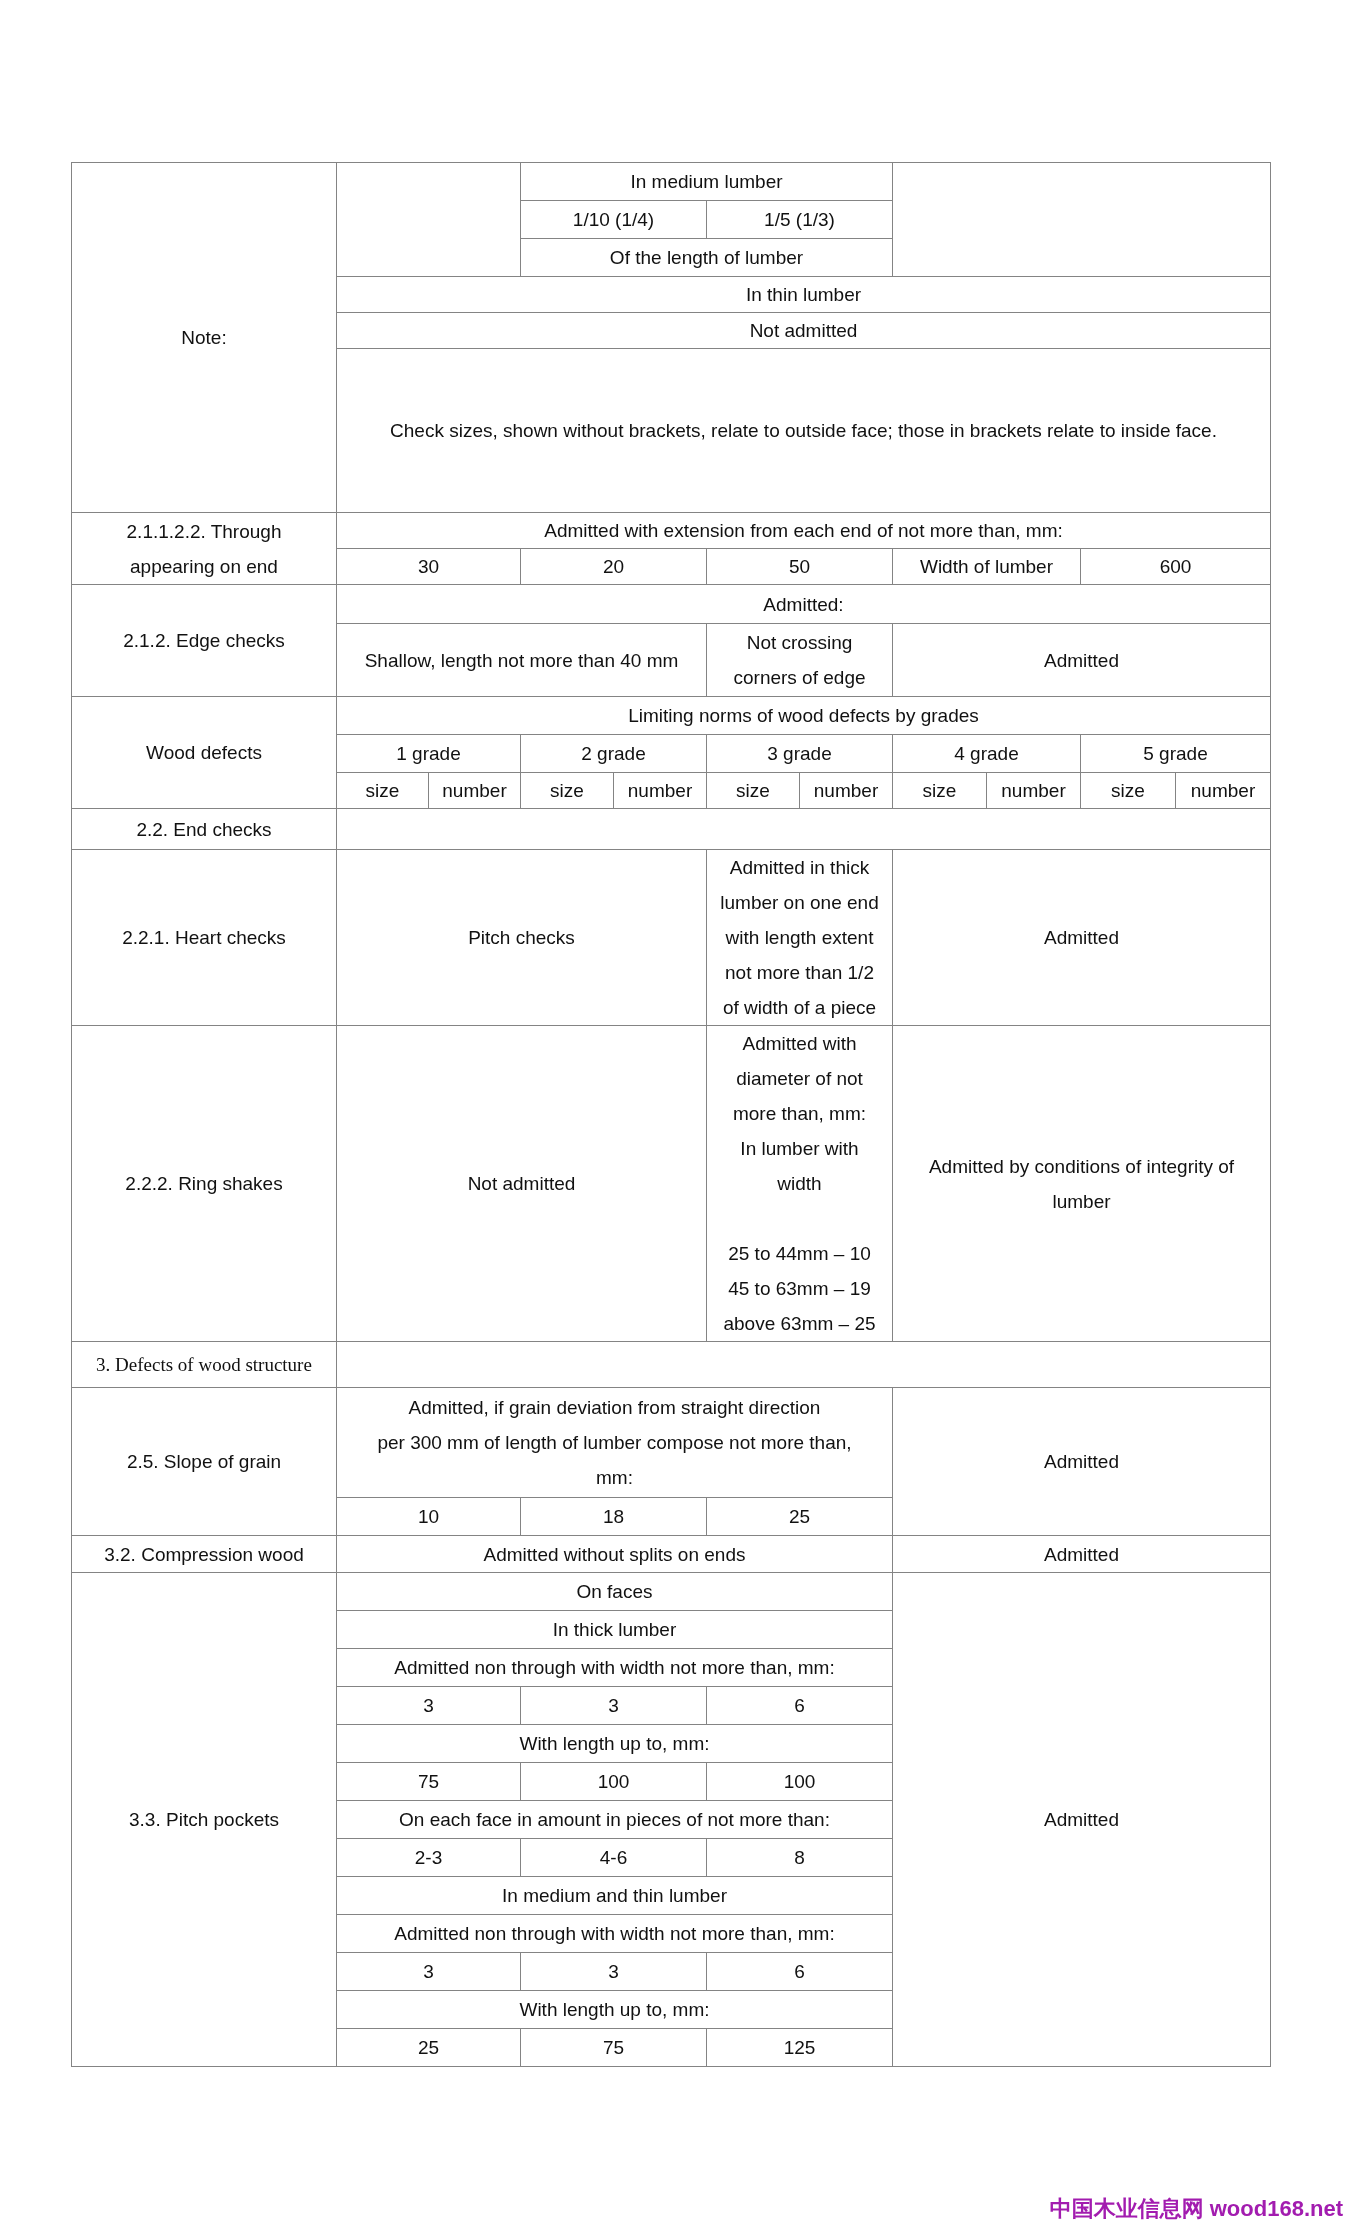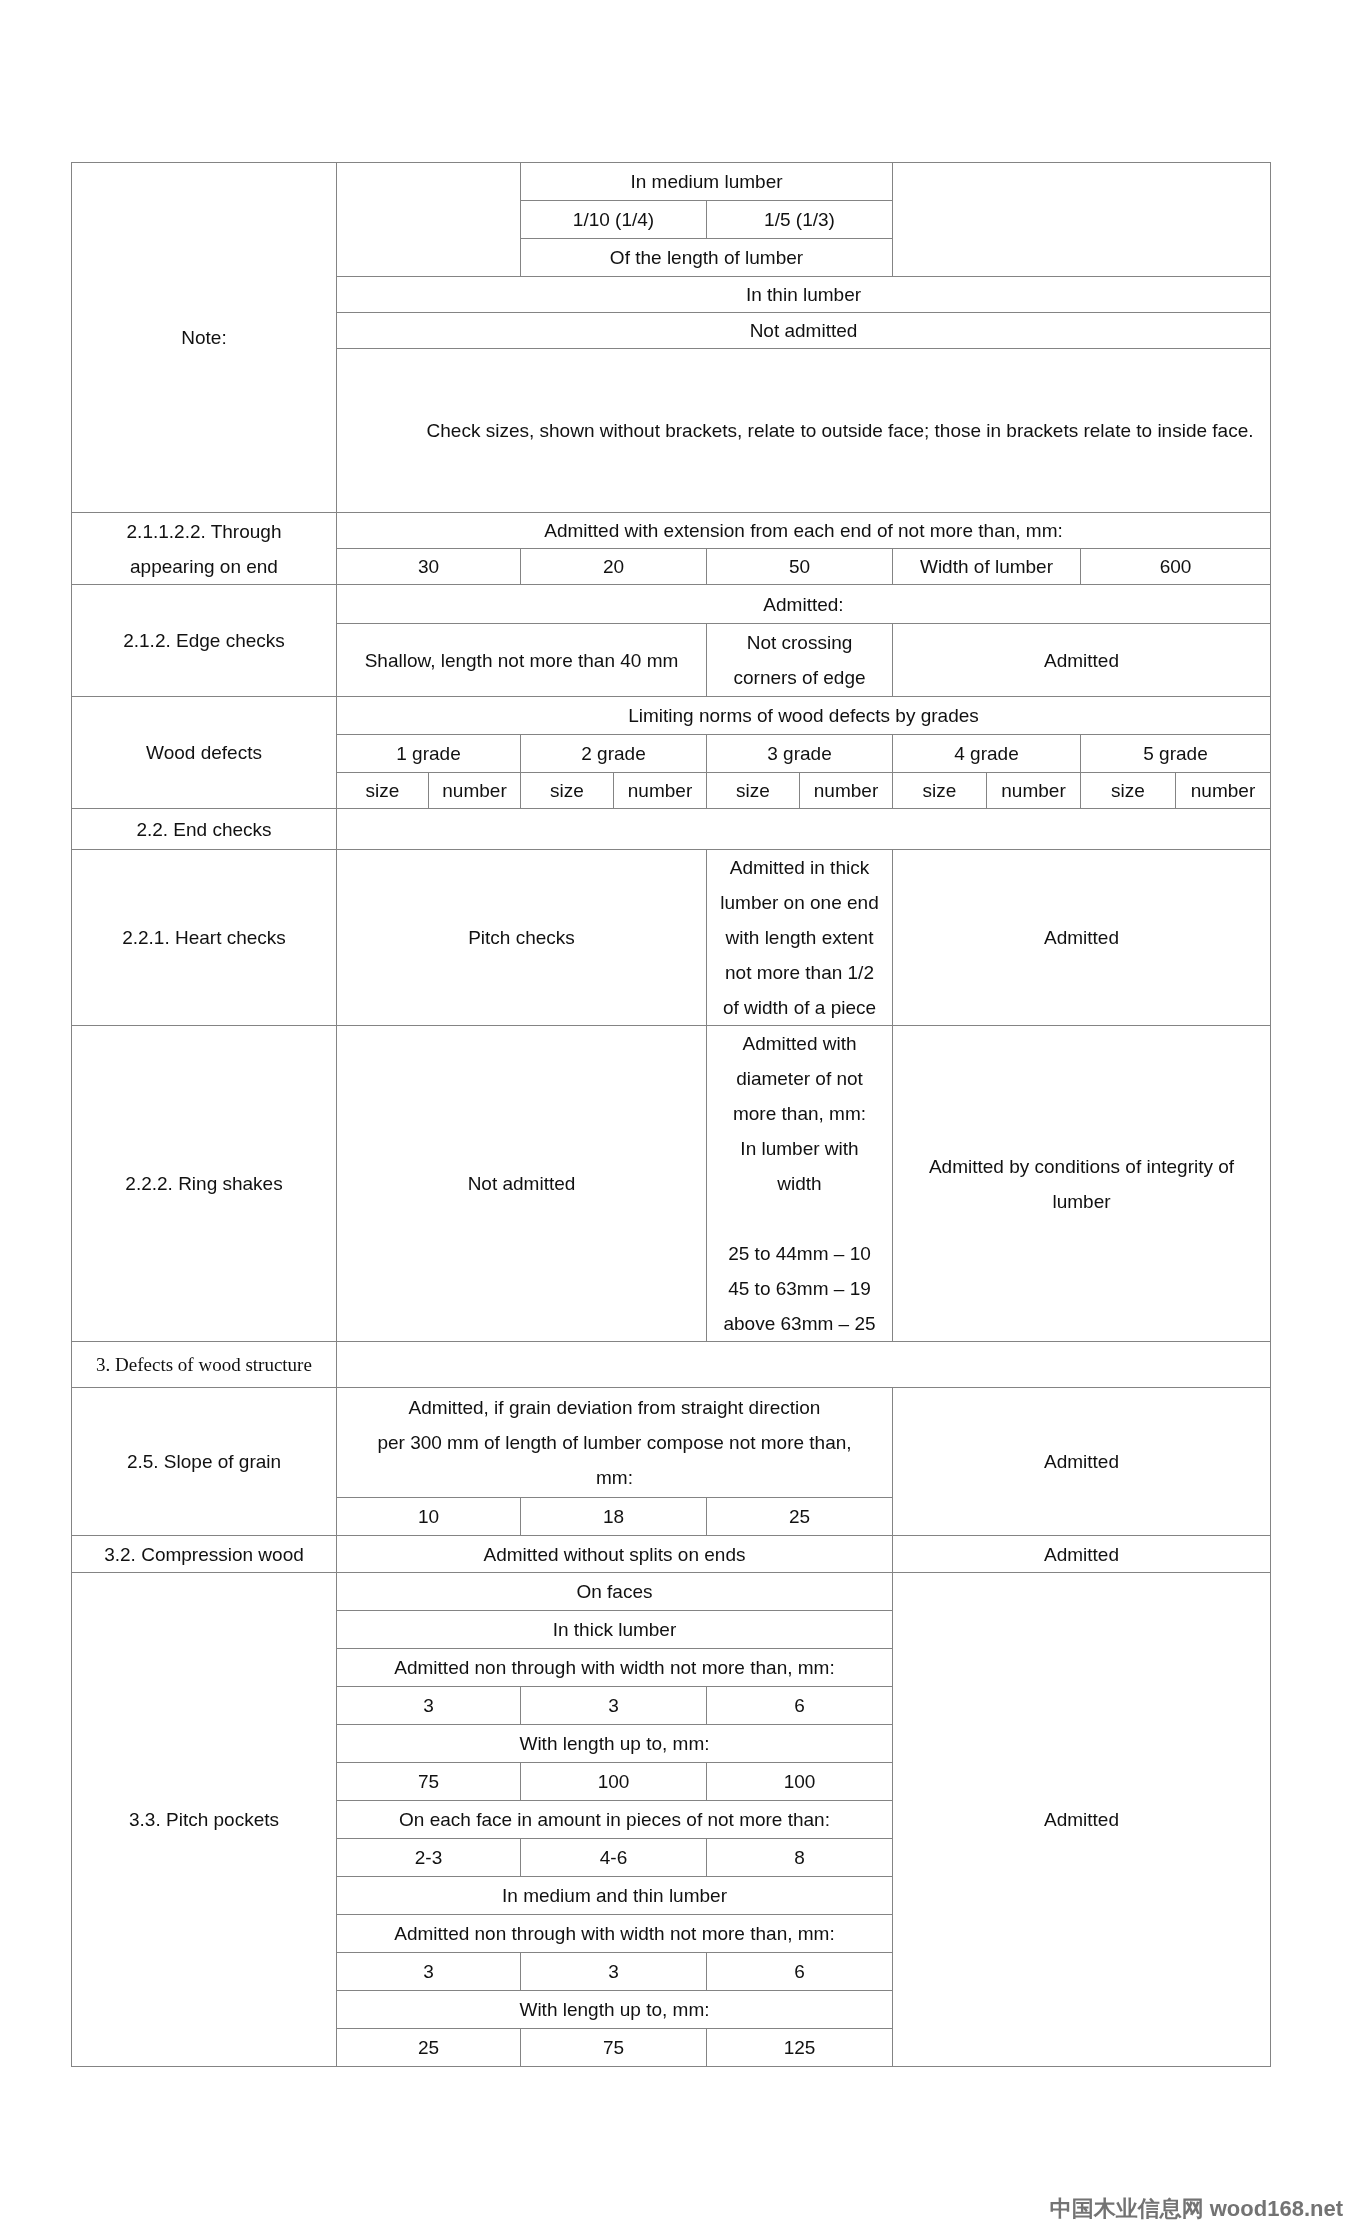--- a/index.html
+++ b/index.html
@@ -24,21 +24,21 @@
     text-align:center;
     vertical-align:middle;
     padding:0 6px;
     overflow:hidden;
   }
   td.left{text-align:left;margin-top:32px;}
   td.top{vertical-align:top;}
   td.bottom{vertical-align:bottom;padding-bottom:3px;}
   td.pre{white-space:pre-line;}
   td.serif{font-family:"Liberation Serif", serif;font-size:20px;}
-  .note-inner{max-width:900px;margin:0 auto;line-height:33px;text-align:right;}
+  .note-inner{max-width:900px;margin:0 auto;line-height:33px;text-align:center;}
   .watermark{
     position:absolute;
     right:12px;top:2194px;
     font-size:22px;
     font-weight:bold;
     color:#ffff66;
     font-family:"Liberation Sans", sans-serif;
     white-space:nowrap;
   }
 </style>
@@ -237,15 +237,15 @@
     <td colspan="6">With length up to, mm:</td>
   </tr>
   <tr style="height:38px">
     <td colspan="2">25</td>
     <td colspan="2">75</td>
     <td colspan="2">125</td>
   </tr>
 </tbody>
     </table>
 
-<div class="watermark" style="color: #737373;">中国木业信息网 wood168.net</div>
+<div class="watermark" style="color: #a21caf;">中国木业信息网 wood168.net</div>
 
 </div>
 
 </body></html>

